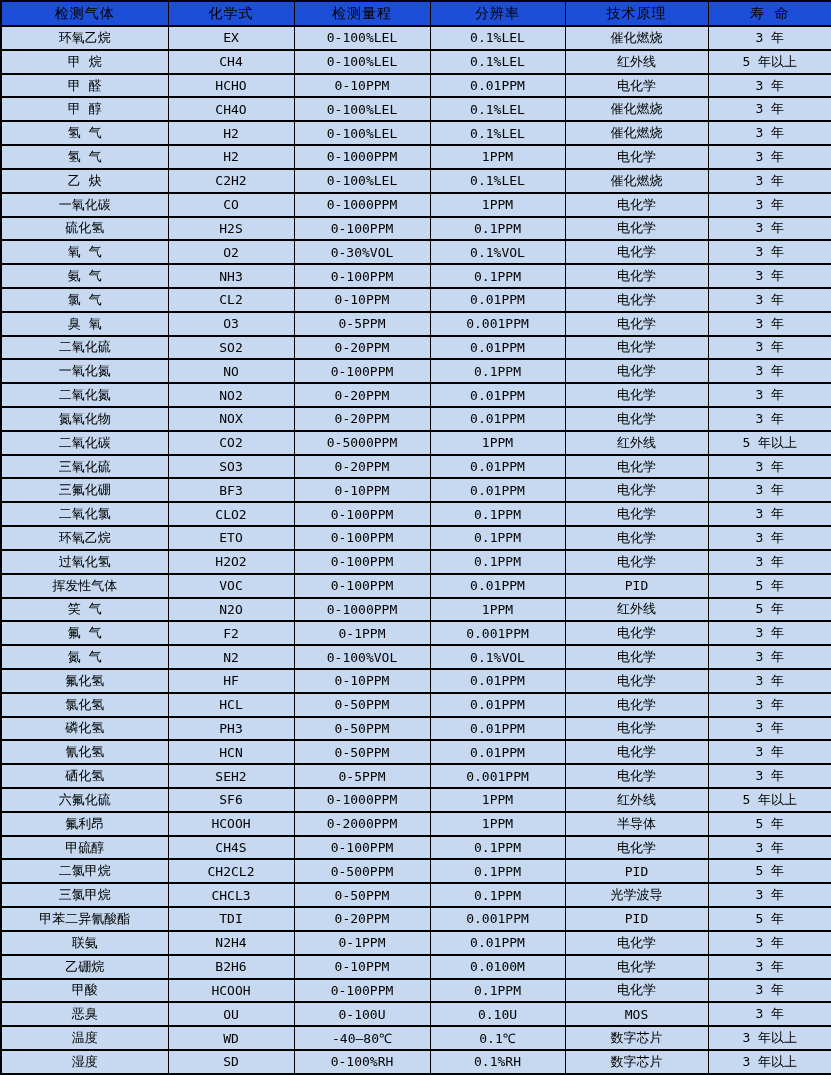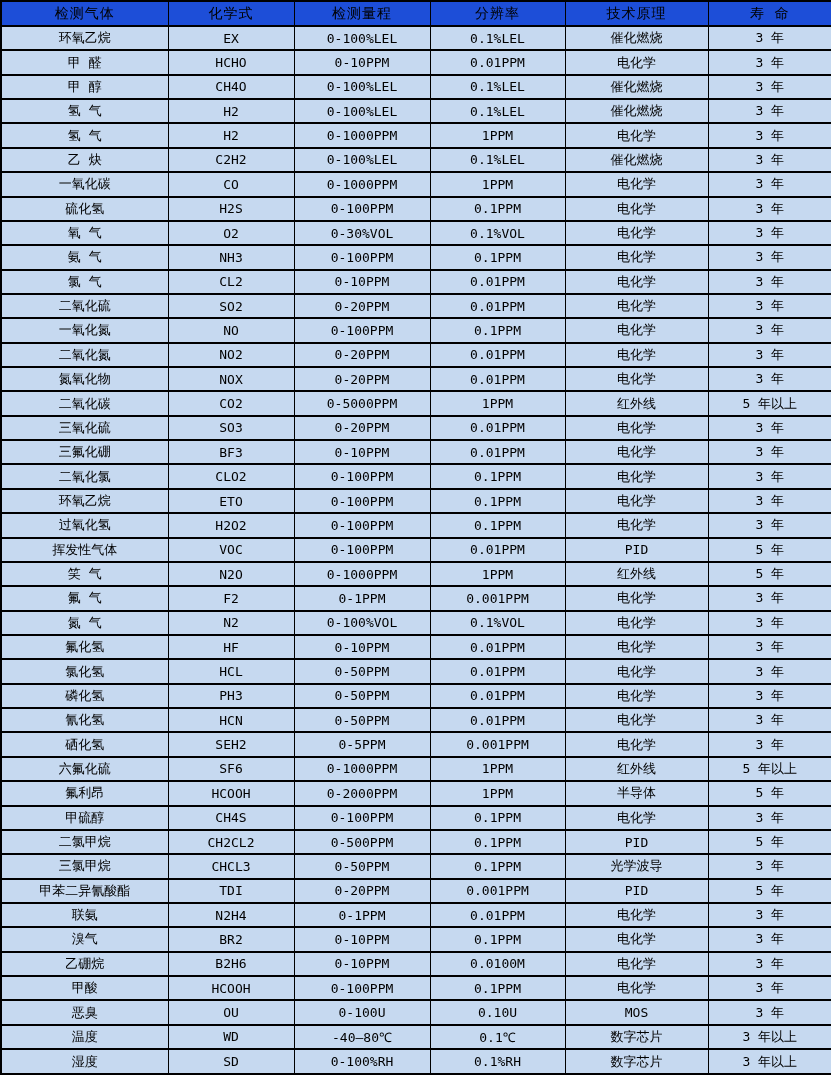--- a/index.html
+++ b/index.html
@@ -74,20 +74,28 @@
   <tbody>
       <tr>
         <td>环氧乙烷</td>
         <td>EX</td>
         <td>0-100%LEL</td>
         <td>0.1%LEL</td>
         <td>催化燃烧</td>
         <td>3 年</td>
       </tr>
       <tr>
+        <td>甲 烷</td>
+        <td>CH4</td>
+        <td>0-100%LEL</td>
+        <td>0.1%LEL</td>
+        <td>红外线</td>
+        <td>5 年以上</td>
+      </tr>
+      <tr>
         <td>甲 醛</td>
         <td>HCHO</td>
         <td>0-10PPM</td>
         <td>0.01PPM</td>
         <td>电化学</td>
         <td>3 年</td>
       </tr>
       <tr>
         <td>甲 醇</td>
         <td>CH4O</td>
@@ -150,20 +158,28 @@
         <td>0-100PPM</td>
         <td>0.1PPM</td>
         <td>电化学</td>
         <td>3 年</td>
       </tr>
       <tr>
         <td>氯 气</td>
         <td>CL2</td>
         <td>0-10PPM</td>
         <td>0.01PPM</td>
+        <td>电化学</td>
+        <td>3 年</td>
+      </tr>
+      <tr>
+        <td>臭 氧</td>
+        <td>O3</td>
+        <td>0-5PPM</td>
+        <td>0.001PPM</td>
         <td>电化学</td>
         <td>3 年</td>
       </tr>
       <tr>
         <td>二氧化硫</td>
         <td>SO2</td>
         <td>0-20PPM</td>
         <td>0.01PPM</td>
         <td>电化学</td>
         <td>3 年</td>
@@ -362,28 +378,20 @@
       </tr>
       <tr>
         <td>联氨</td>
         <td>N2H4</td>
         <td>0-1PPM</td>
         <td>0.01PPM</td>
         <td>电化学</td>
         <td>3 年</td>
       </tr>
       <tr>
-        <td>溴气</td>
-        <td>BR2</td>
-        <td>0-10PPM</td>
-        <td>0.1PPM</td>
-        <td>电化学</td>
-        <td>3 年</td>
-      </tr>
-      <tr>
         <td>乙硼烷</td>
         <td>B2H6</td>
         <td>0-10PPM</td>
         <td>0.0100M</td>
         <td>电化学</td>
         <td>3 年</td>
       </tr>
       <tr>
         <td>甲酸</td>
         <td>HCOOH</td>

